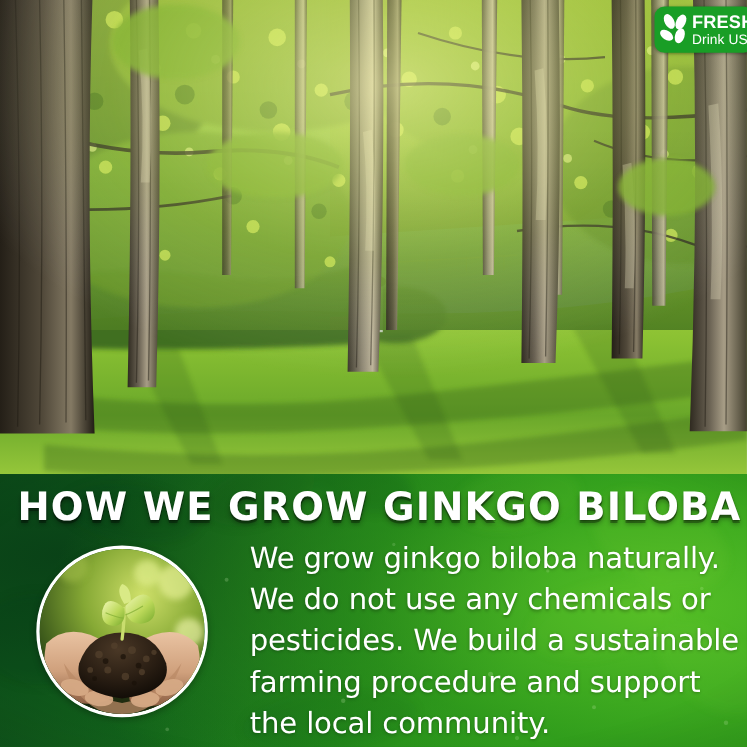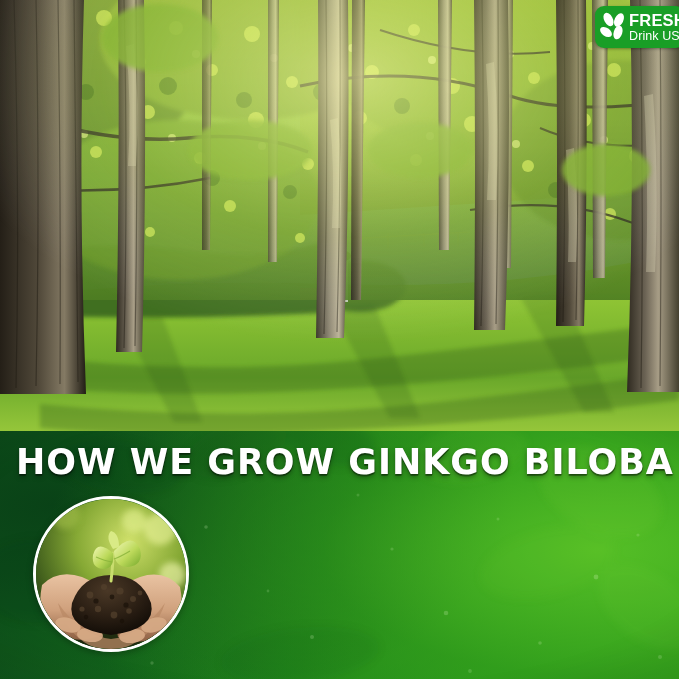--- a/index.html
+++ b/index.html
@@ -529,14 +529,19 @@
       </g>
 
       <path d="M75 82 q2 -16 2 -28" stroke="#c9dd6e" stroke-width="3" fill="none" stroke-linecap="round"></path>
       <path d="M77 54 q-16 -14 -20 2 q-2 14 12 14 q10 -2 8 -16 Z" fill="url(#leafG)"></path>
       <path d="M78 52 q18 -20 26 -2 q4 16 -12 18 q-14 0 -14 -16 Z" fill="url(#leafG)"></path>
       <path d="M77 50 q-8 -12 -2 -18 q8 2 8 16 Z" fill="#d9ea86"></path>
       <path d="M60 58 q9 4 16 5 M94 52 q-10 6 -16 8" stroke="#87b238" stroke-width="1.1" fill="none" opacity=".8"></path>
     </svg>
   </div>
 
+  <p class="body-copy">We grow ginkgo biloba  naturally.
+We do not use any chemicals or
+pesticides. We build a sustainable
+farming procedure and support
+the local community.</p>
 
 </div>
 
 </body></html>

